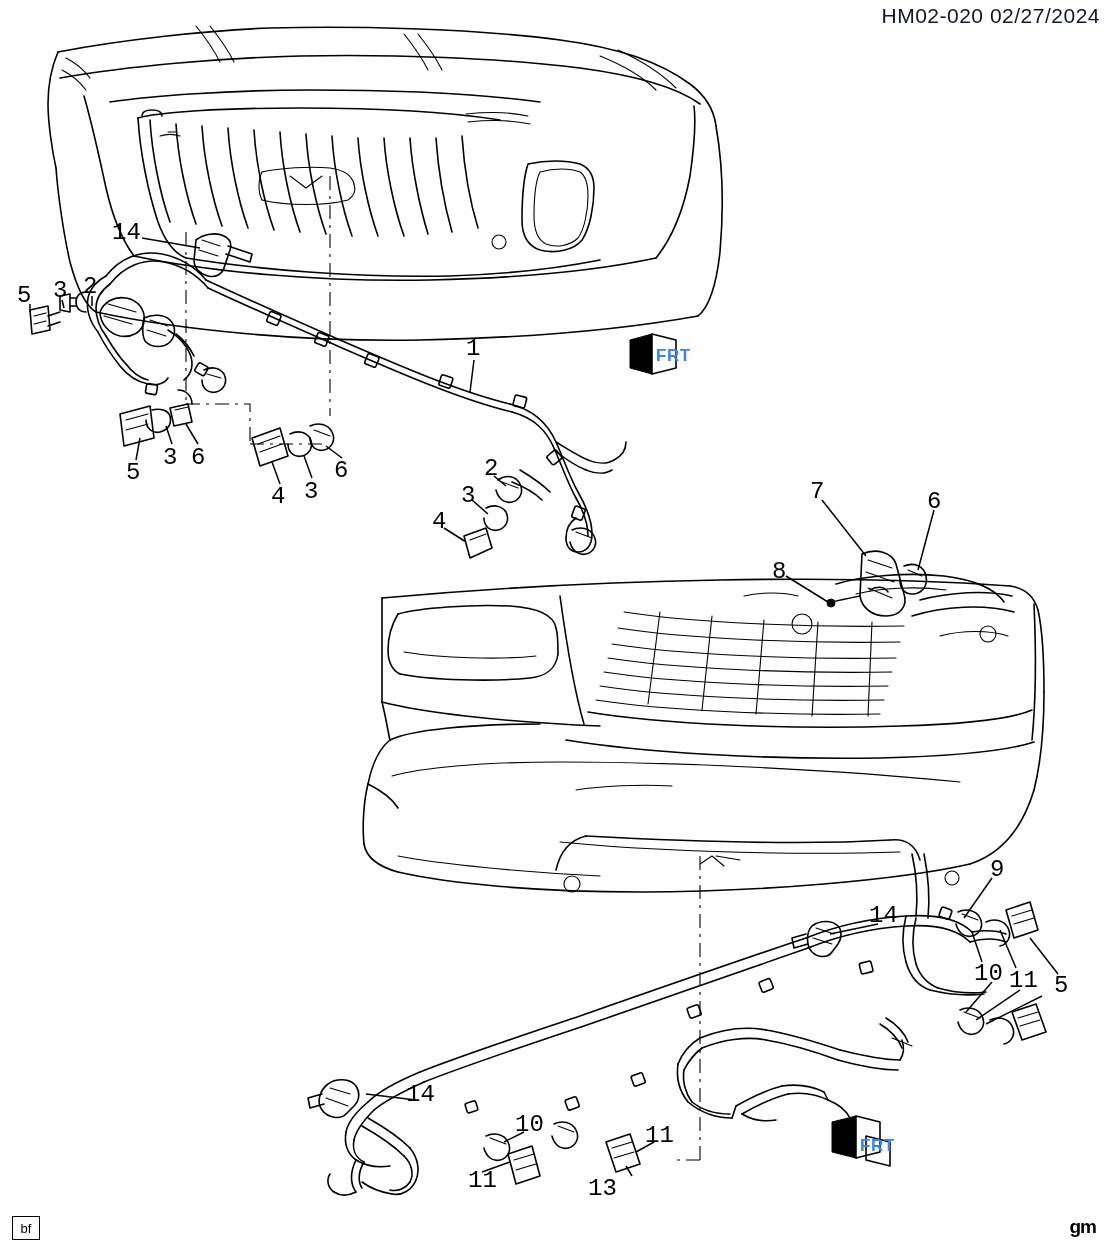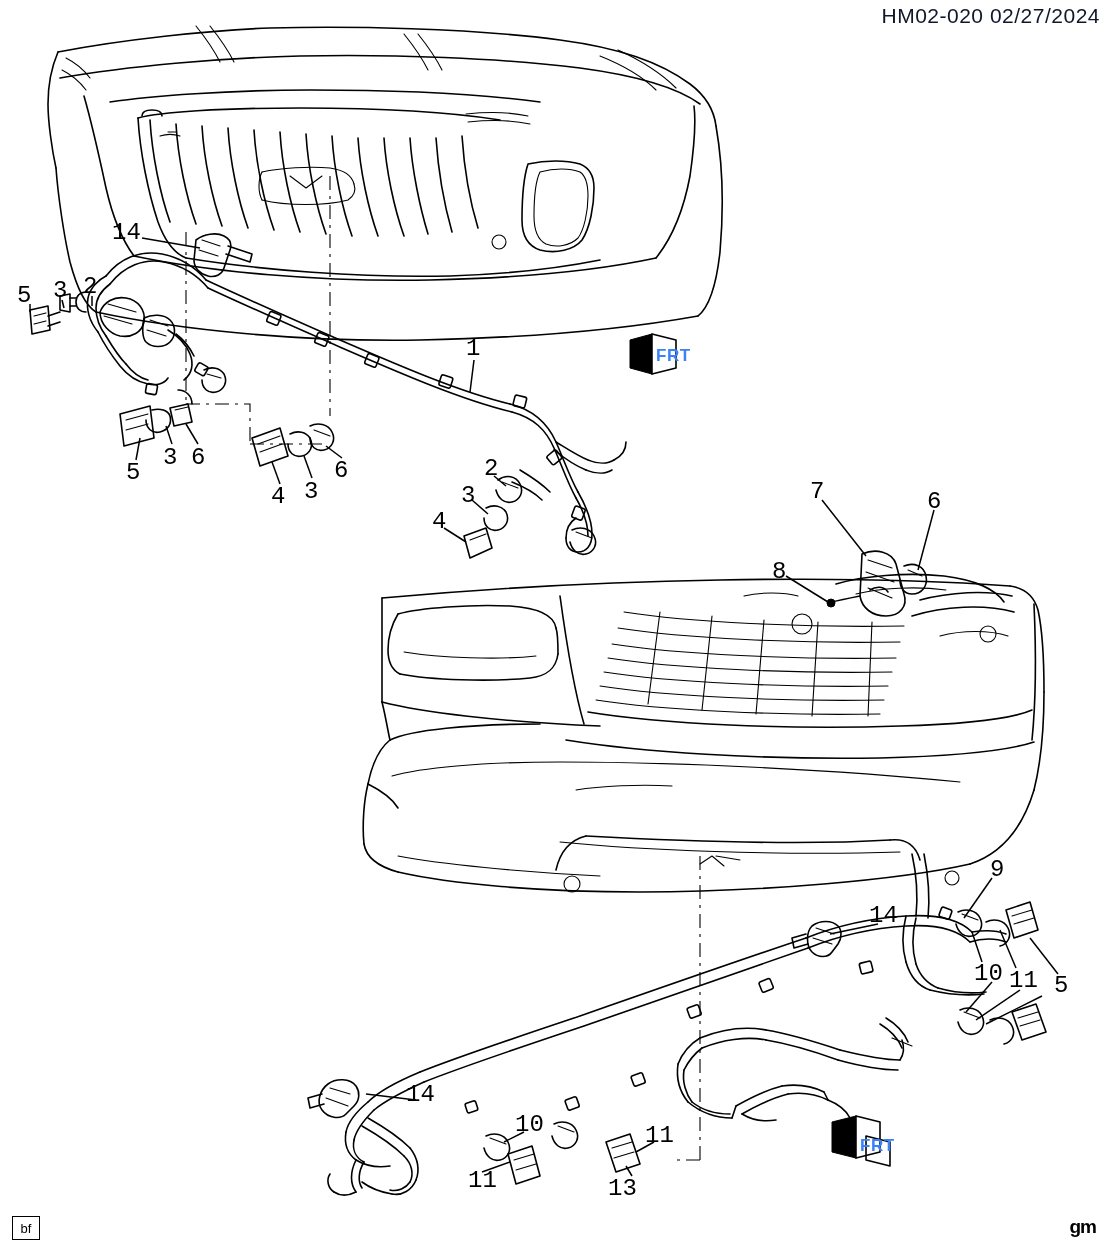--- a/index.html
+++ b/index.html
@@ -412,21 +412,21 @@
   <div class="cal" style="left:772px;top:558px;">8</div>
   <div class="cal" style="left:990px;top:856px;">9</div>
   <div class="cal" style="left:869px;top:902px;">14</div>
   <div class="cal" style="left:974px;top:960px;">10</div>
   <div class="cal" style="left:1009px;top:967px;">11</div>
   <div class="cal" style="left:1054px;top:972px;">5</div>
   <div class="cal" style="left:406px;top:1081px;">14</div>
   <div class="cal" style="left:515px;top:1111px;">10</div>
   <div class="cal" style="left:645px;top:1122px;">11</div>
   <div class="cal" style="left:468px;top:1167px;">11</div>
-  <div class="cal" style="left:608px;top:1175px;">13</div>
+  <div class="cal" style="left:588px;top:1175px;">13</div>
 
   <div class="frt" style="left:656px;top:346px;">FRT</div>
   <div class="frt" style="left:860px;top:1136px;">FRT</div>
 
   <div class="corner">bf</div>
   <div class="gm">gm</div>
 
 </div>
 
 </body></html>

